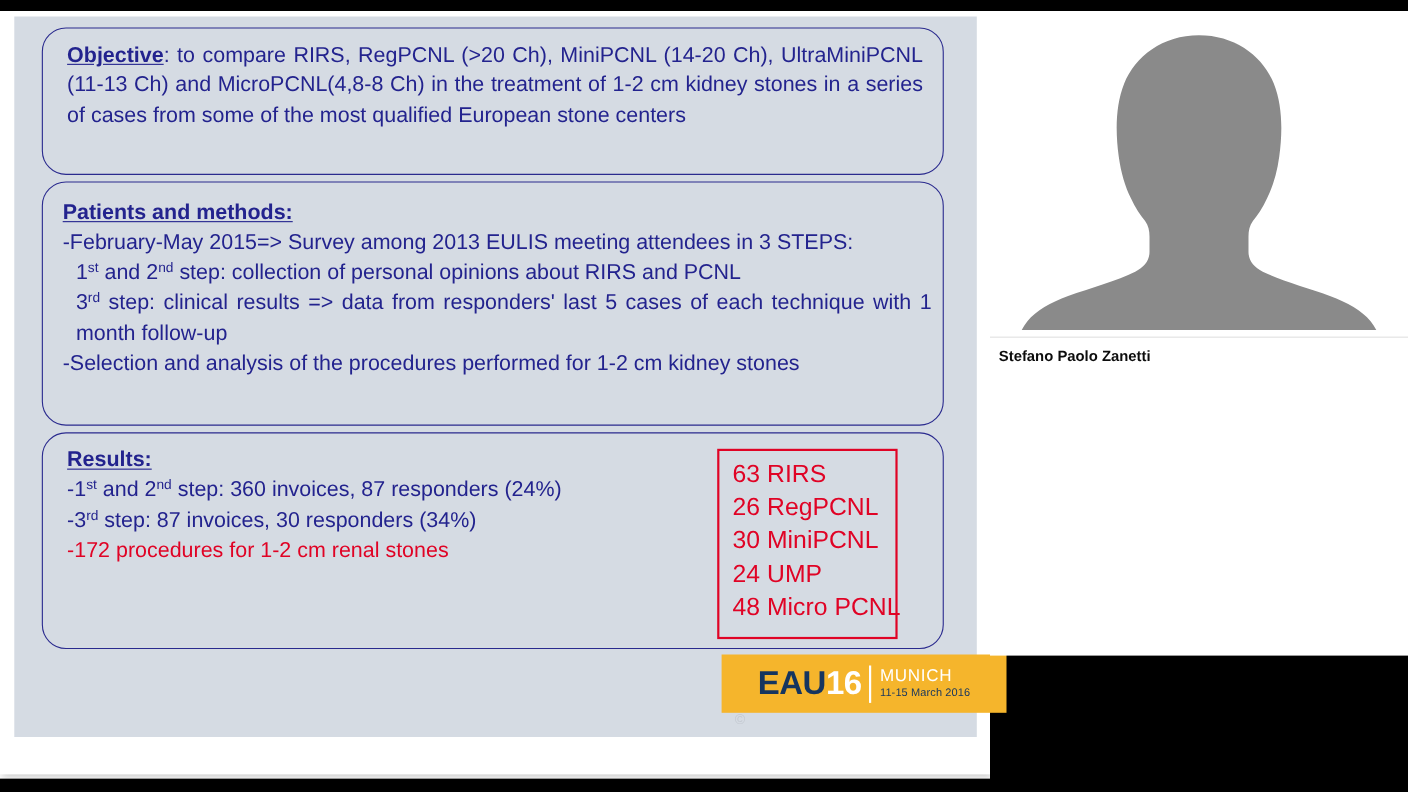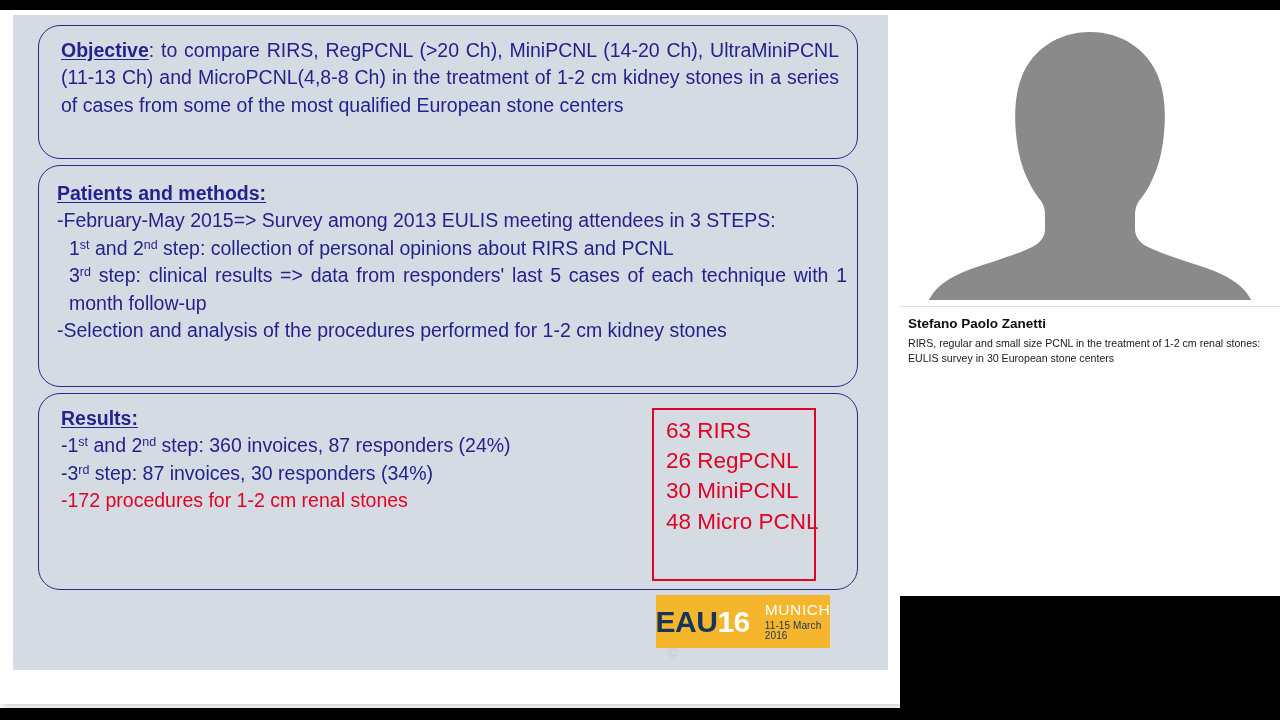--- a/index.html
+++ b/index.html
@@ -119,21 +119,21 @@
     font-family: "Liberation Sans", sans-serif;
     font-size: 22.5px;
     line-height: 30.2px;
     white-space: nowrap;
   }
 
   
   .logo {
     position: absolute;
     left: 643px; top: 580px;
-    width: 174px; height: 53px;
+    width: 259px; height: 53px;
     background: #f5b52c;
     display: flex;
     align-items: center;
     justify-content: center;
     gap: 0px;
   }
   .logo-eau {
     font-family: "Liberation Sans", sans-serif;
     font-weight: bold;
     font-size: 30px;
@@ -260,20 +260,21 @@
           <span class="line hd">Results:</span>
           <span class="line"><span>-1</span><sup>st</sup><span> and 2</span><sup>nd</sup><span> step: 360 invoices, 87 responders (24%)</span></span>
           <span class="line"><span>-3</span><sup>rd</sup><span> step: 87 invoices, 30 responders (34%)</span></span>
           <span class="line red">-172 procedures for 1-2 cm renal stones</span>
         </div>
 
         <div class="redbox">
           <span class="line">63 RIRS</span>
           <span class="line">26 RegPCNL</span>
           <span class="line">30 MiniPCNL</span>
+          <span class="line">24 UMP</span>
           <span class="line">48 Micro PCNL</span>
         </div>
 
         <div class="copyright-mark">©</div>
 
         <div class="logo">
           <span class="logo-eau">EAU</span>
           <span class="logo-16">16</span>
           <span class="logo-divider"></span>
           <span class="logo-right">
@@ -315,18 +316,17 @@
           c5 -10 9 -23 11 -38
           c3 -22 3 -46 -5 -66
           c-10 -25 -35 -44 -68 -44
           z"></path>
       </svg>
     </div>
 
     <div class="info-divider"></div>
 
     <div class="speaker-name">Stefano Paolo Zanetti</div>
-    <div class="talk-title">RIRS, regular and small size PCNL in the treatment of 1-2 cm renal stones: EULIS survey in 30 European stone centers</div>
   </div>
 
   <div class="bar-bottom"></div>
 
 </div>
 
 </body></html>

